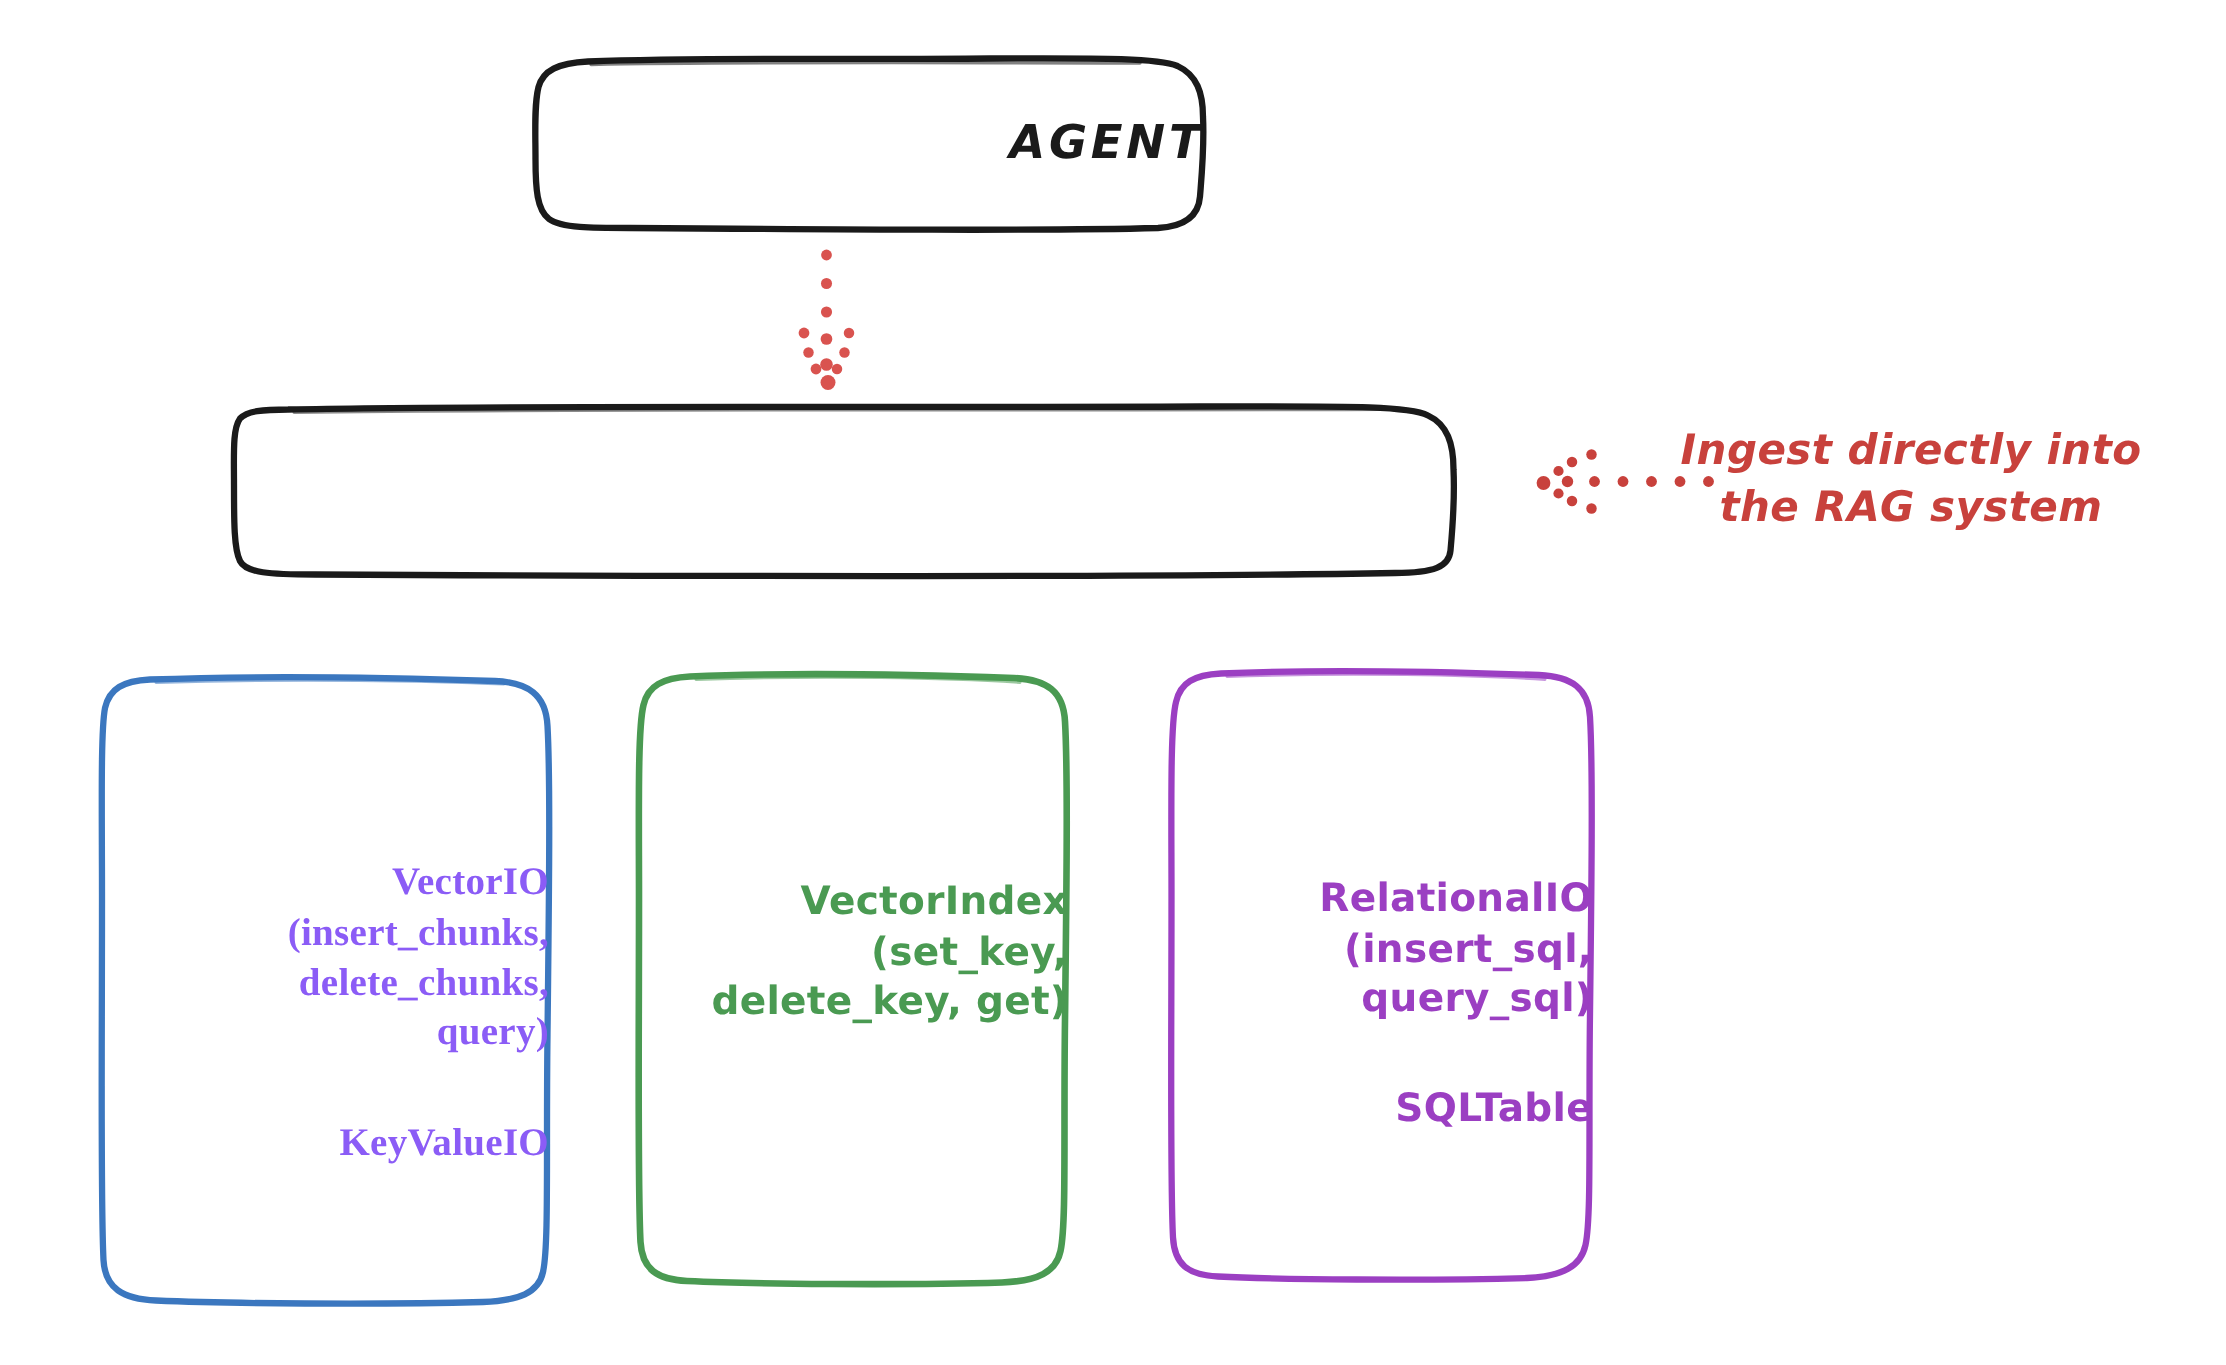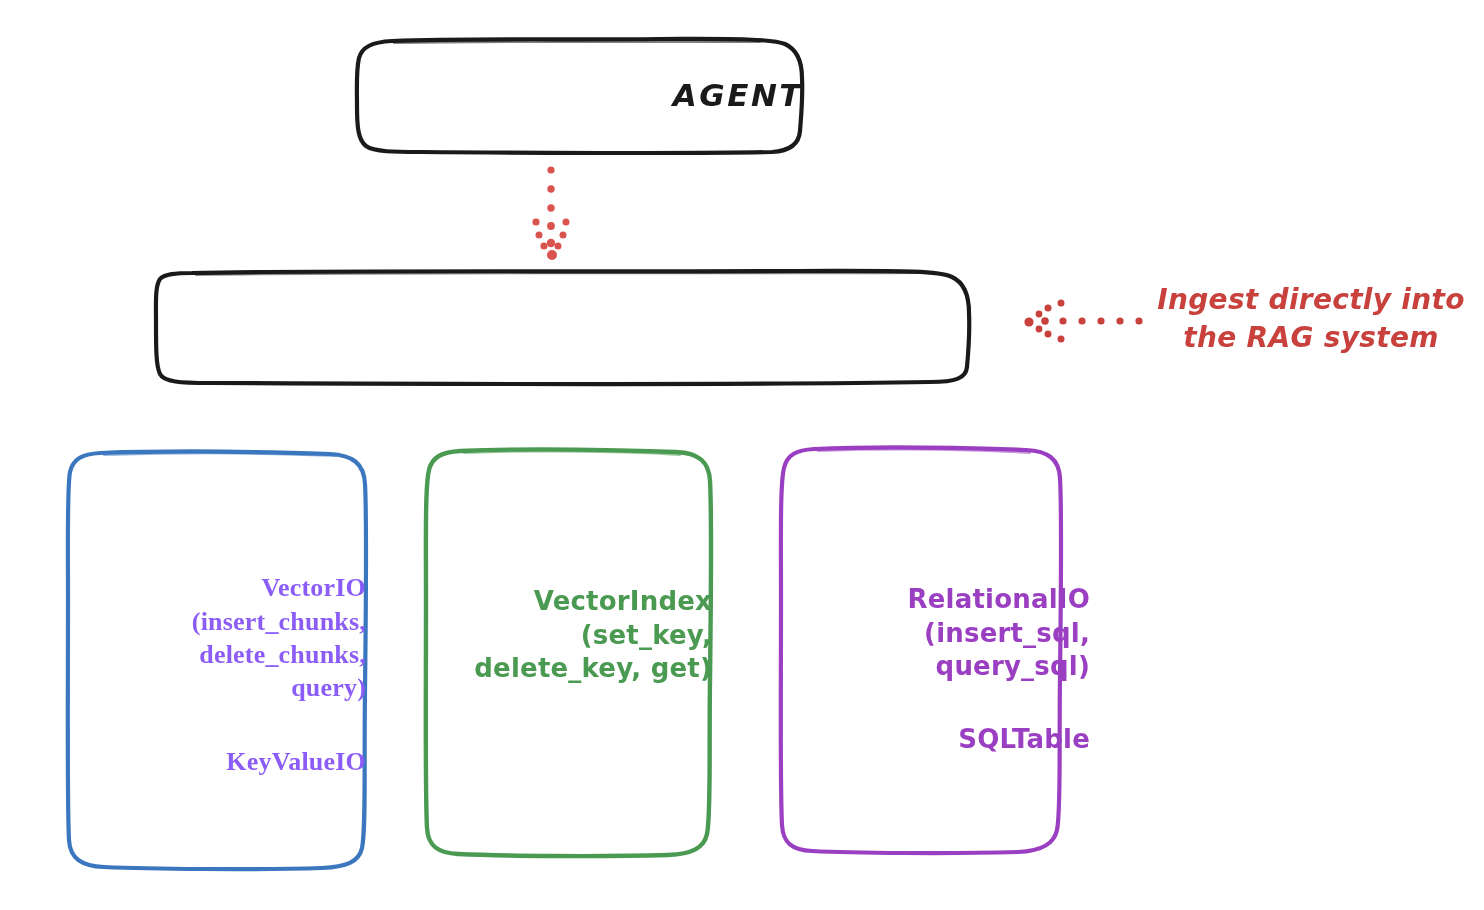--- a/index.html
+++ b/index.html
@@ -67,29 +67,28 @@
     left: 424px;
     top: 552px;
     width: 288px;
     color: #4a9a52;
   }
   .label-relational {
     left: 780px;
     top: 550px;
     width: 282px;
     color: #9b3fc2;
-    padding-left: 28px;
   }
   .label-index {
     display: block;
     margin-top: 1.55em;
   }
   .annotation {
     position: absolute;
-    left: 1146px;
+    left: 1109px;
     top: 281px;
     width: 330px;
     font-size: 28px;
     font-weight: 600;
     font-style: italic;
     line-height: 1.35;
     color: #c8413c;
     text-align: center;
     white-space: pre-line;
     letter-spacing: 0.3px;

